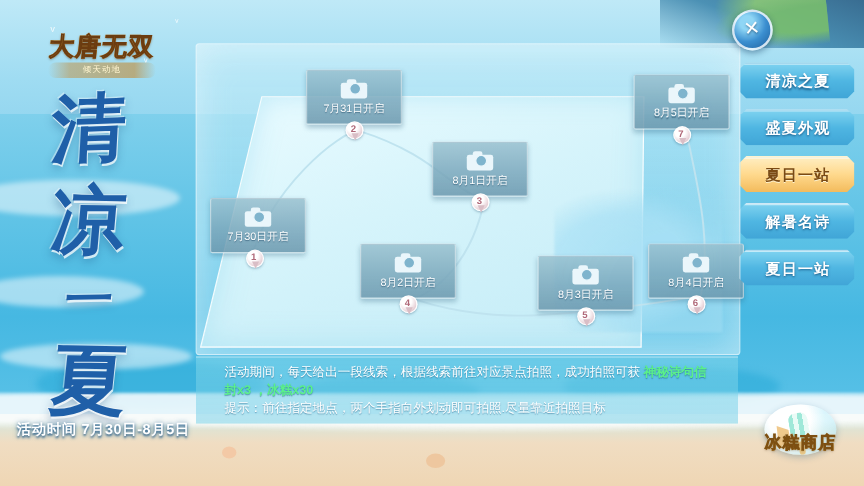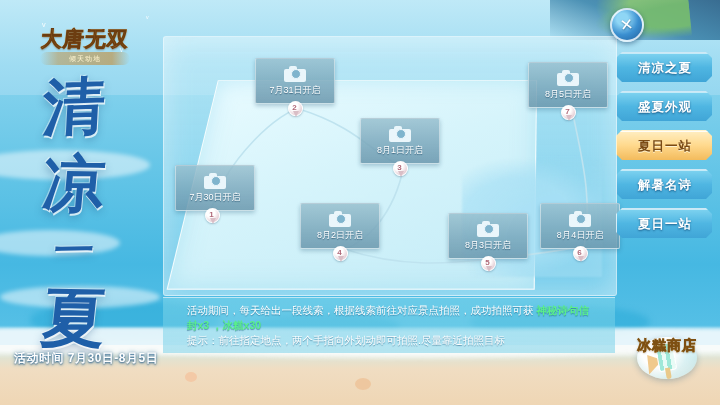--- a/index.html
+++ b/index.html
@@ -198,21 +198,21 @@
     background:linear-gradient(180deg,#ffeec2 0%,#ffd98d 48%,#f2b959 100%);
     border:1px solid #fff3d0;
     box-shadow:0 1px 4px rgba(140,90,20,.45),inset 0 1px 0 rgba(255,255,255,.85);
   }
   .side-btn.active .lbl{
     color:#7a4a14;text-shadow:0 1px 0 rgba(255,246,215,.9);
   }
 
   .shop-btn{
     position:absolute;right:10px;bottom:4px;width:86px;height:64px;
-    display:flex;flex-direction:column;align-items:center;justify-content:flex-start;
+    display:flex;flex-direction:column;align-items:center;justify-content:center;
     cursor:pointer;
   }
   .shop-ball{
     position:absolute;left:13px;top:0;width:60px;height:42px;border-radius:50%;
     background:radial-gradient(circle at 35% 30%,rgba(255,255,255,.95) 0 35%,rgba(215,245,252,.8) 60%,rgba(175,230,246,.6) 100%);
     box-shadow:0 2px 6px rgba(30,90,130,.3);
   }
   .popsicle{
     position:absolute;left:33px;top:6px;width:16px;height:26px;border-radius:7px 7px 3px 3px;
     background:repeating-linear-gradient(90deg,#9fe8d8 0 4px,#e9fbf6 4px 8px);

